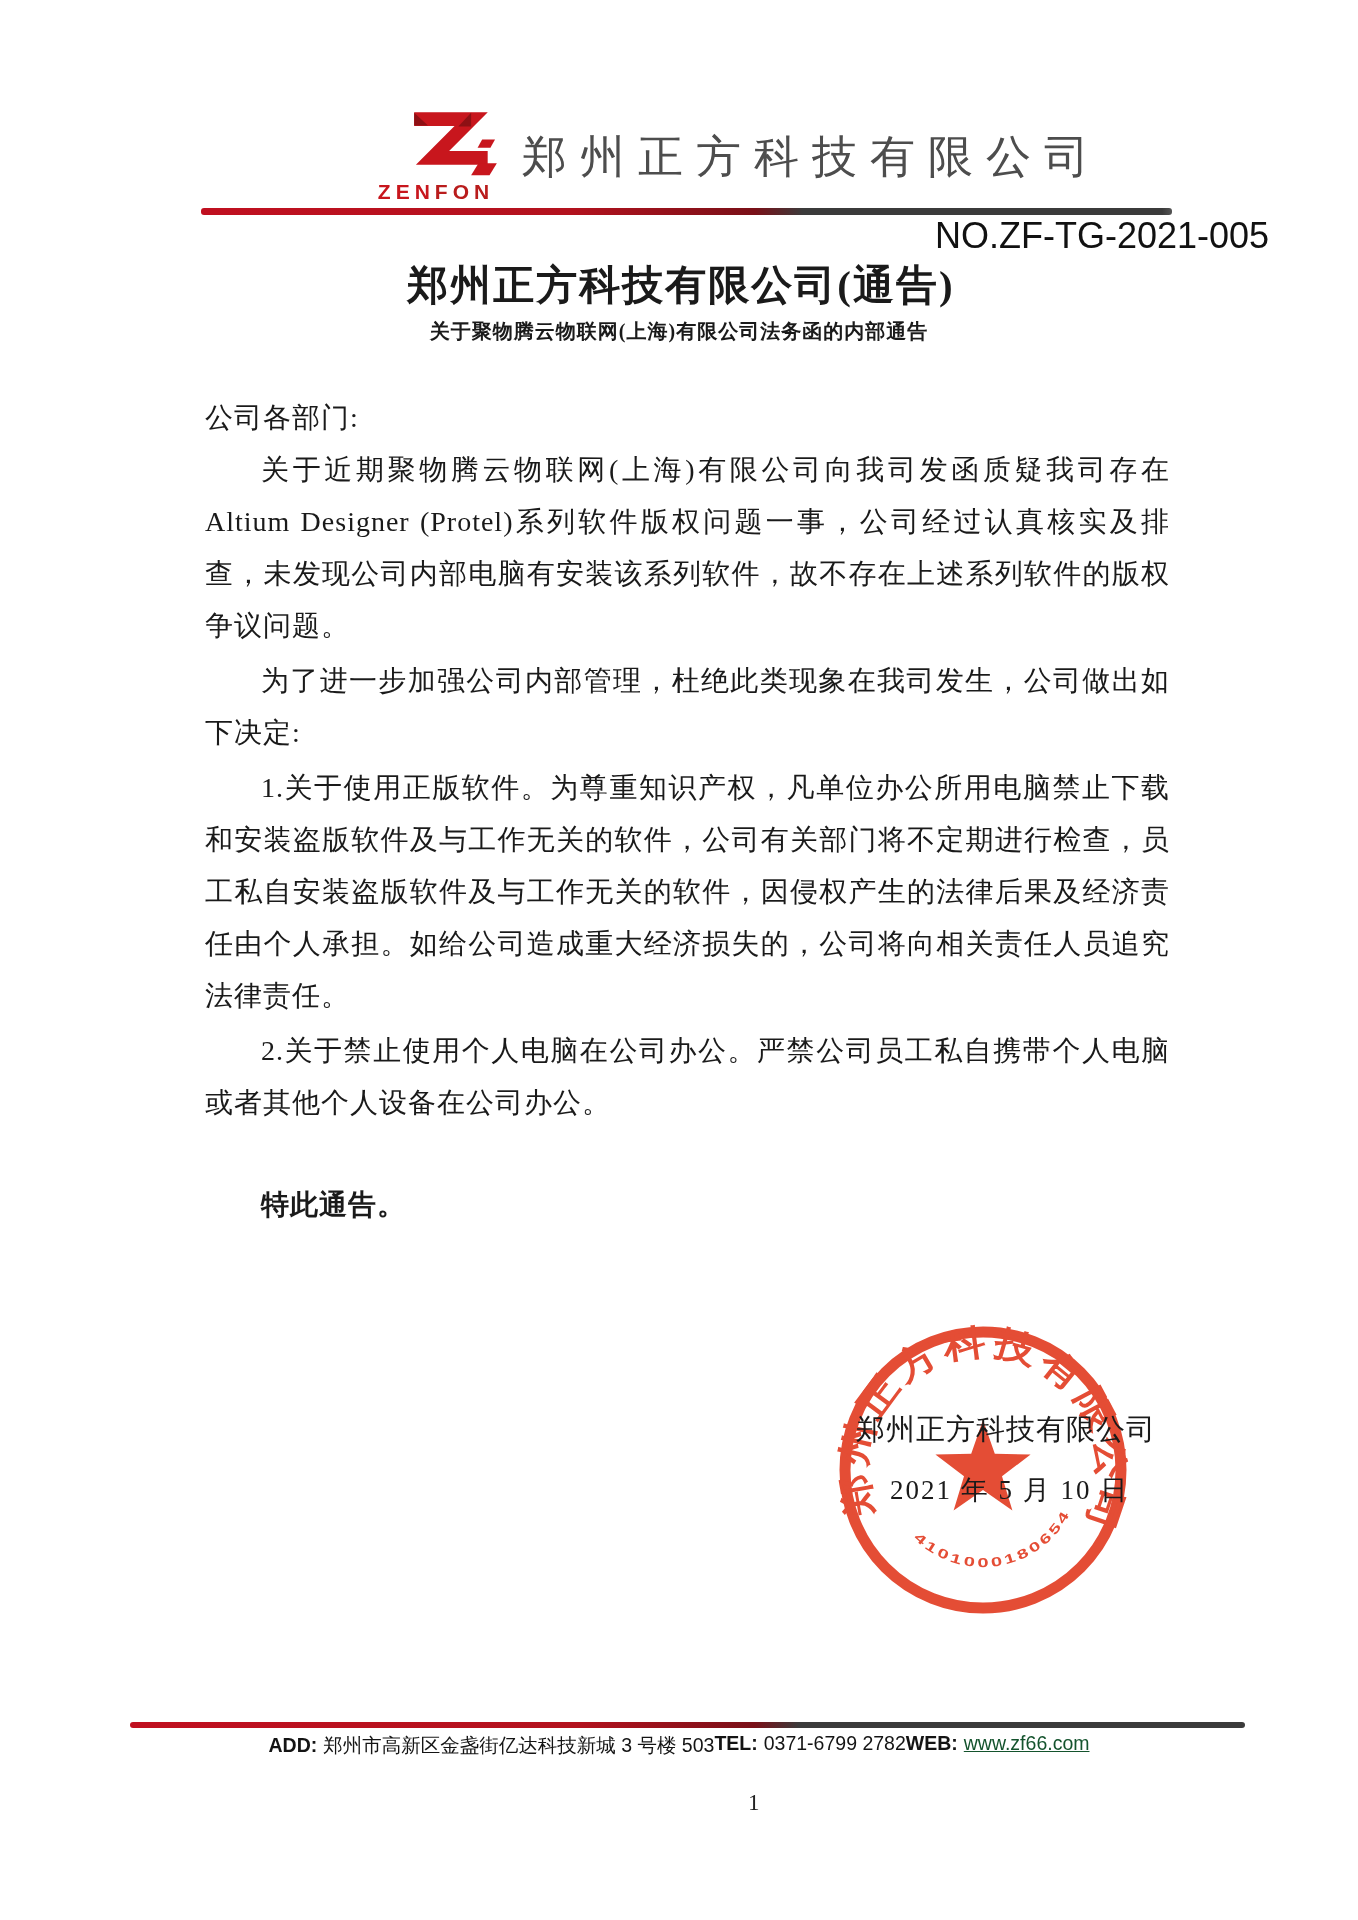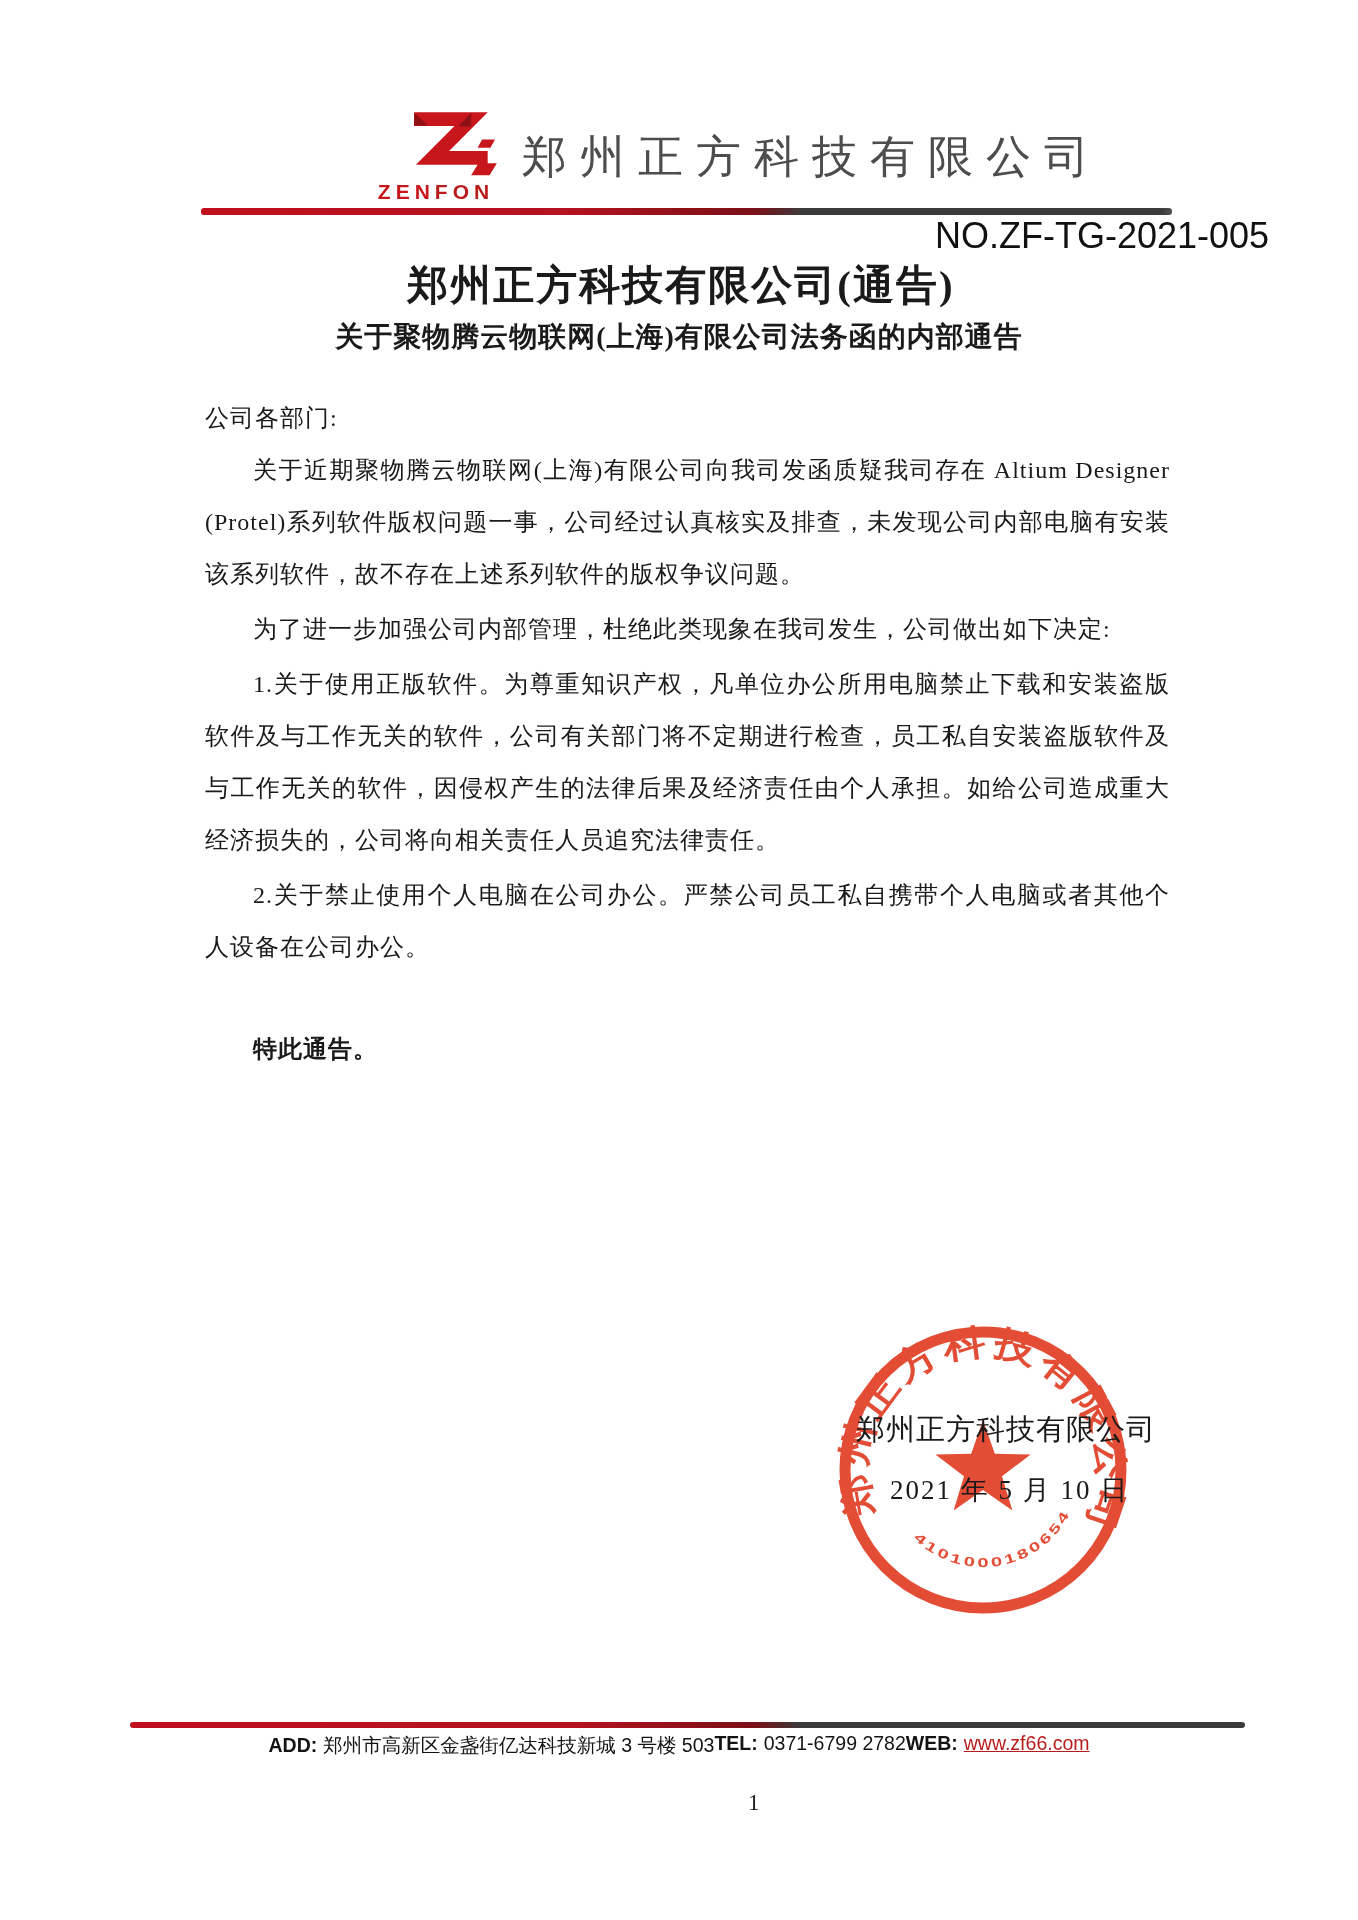--- a/index.html
+++ b/index.html
@@ -37,26 +37,26 @@
     font-family:"Liberation Sans","DejaVu Sans",sans-serif;
     font-size:36px;font-weight:500;color:#111;white-space:nowrap;
   }
   
   .doc-title{
     position:absolute;top:256px;left:0;width:100%;margin:2px;
     text-align:center;font-size:41px;font-weight:bold;letter-spacing:2px;
   }
   .doc-subtitle{
     position:absolute;top:318px;left:0;width:100%;margin:0;
-    text-align:center;font-size:28px;font-weight:bold;letter-spacing:1px;
+    text-align:center;font-size:20px;font-weight:bold;letter-spacing:1px;
   }
   
   .body-text{
     position:absolute;left:205px;top:392px;width:965px;
-    font-size:24px;line-height:52px;text-align:justify;letter-spacing:1px;
+    font-size:28px;line-height:52px;text-align:justify;letter-spacing:1px;
   }
   .body-text p{margin:0 0 3px 0;text-indent:2em;}
   .salutation{text-indent:0;}
   .closing{font-weight:bold;text-indent:2em;margin-top:50px;}
   
   .seal{position:absolute;left:833px;top:1318px;width:300px;height:300px;opacity:.9;}
   .sig-company{position:absolute;left:856px;top:1410px;font-size:29px;letter-spacing:1px;z-index:5;white-space:nowrap;}
   .sig-date{position:absolute;left:890px;top:1472px;font-size:27px;letter-spacing:2px;z-index:5;white-space:nowrap;}
   
   .footer-rule{
@@ -64,21 +64,21 @@
     background:linear-gradient(90deg,#c01020 0%,#b3121e 40%,#7a1018 56%,#3b3b3b 60%,#3b3b3b 100%);
     border-radius:3px;
   }
   .footer-info{
     position:absolute;top:1732px;left:0;width:100%;
     display:flex;justify-content:center;
     font-family:"Liberation Sans","DejaVu Sans",sans-serif;
     font-size:19.5px;font-weight:500;color:#141414;white-space:nowrap;
   }
   .footer-info .lbl{font-weight:700;margin-right:6px;}
-  .footer-info a{color:#b91c1c;text-decoration:underline;}
+  .footer-info a{color:#14532d;text-decoration:underline;}
   .slogan{
     position:absolute;top:1756px;left:0;width:100%;text-align:center;
     font-size:28px;font-weight:bold;color:#d0211f;letter-spacing:2px;white-space:nowrap;
   }
   .slogan .slogan-brand{font-family:"Liberation Sans","DejaVu Sans",sans-serif;letter-spacing:3px;margin-right:14px;}
   .page-number{position:absolute;top:1790px;left:748px;font-size:23px;color:#222;}
 </style>
 </head>
 <body>
 

